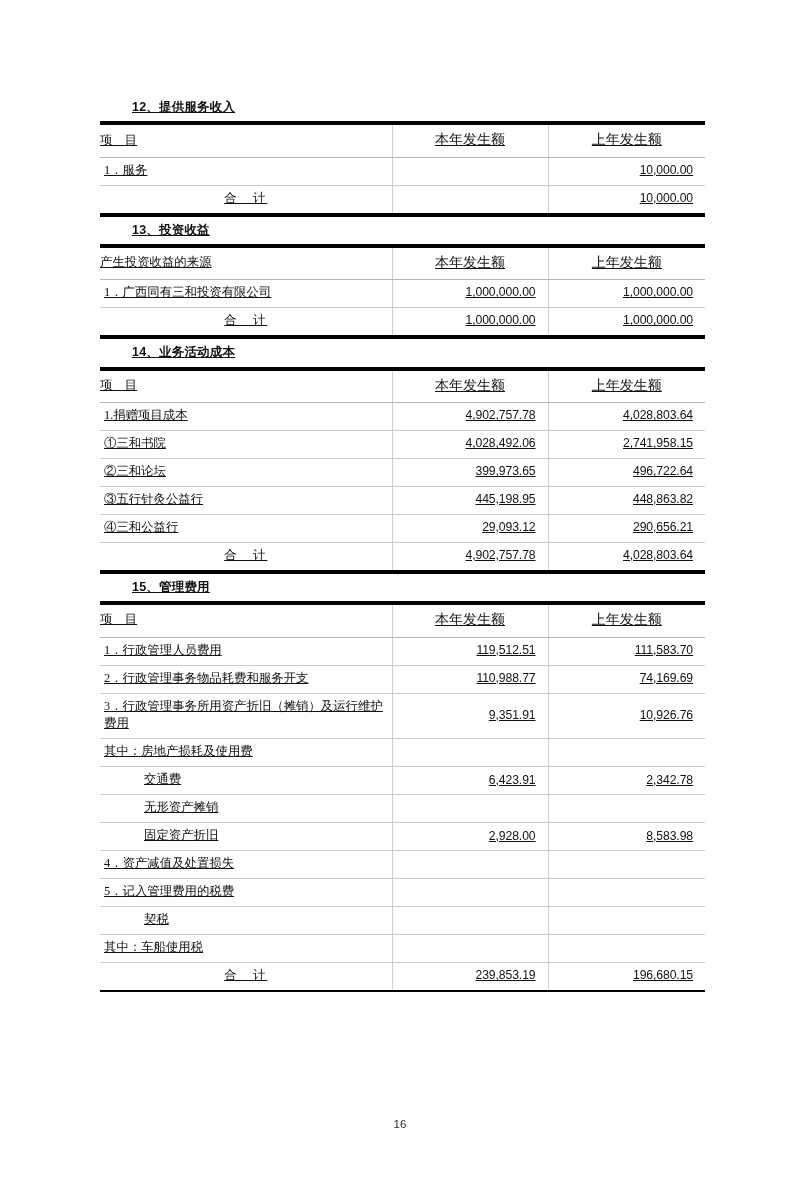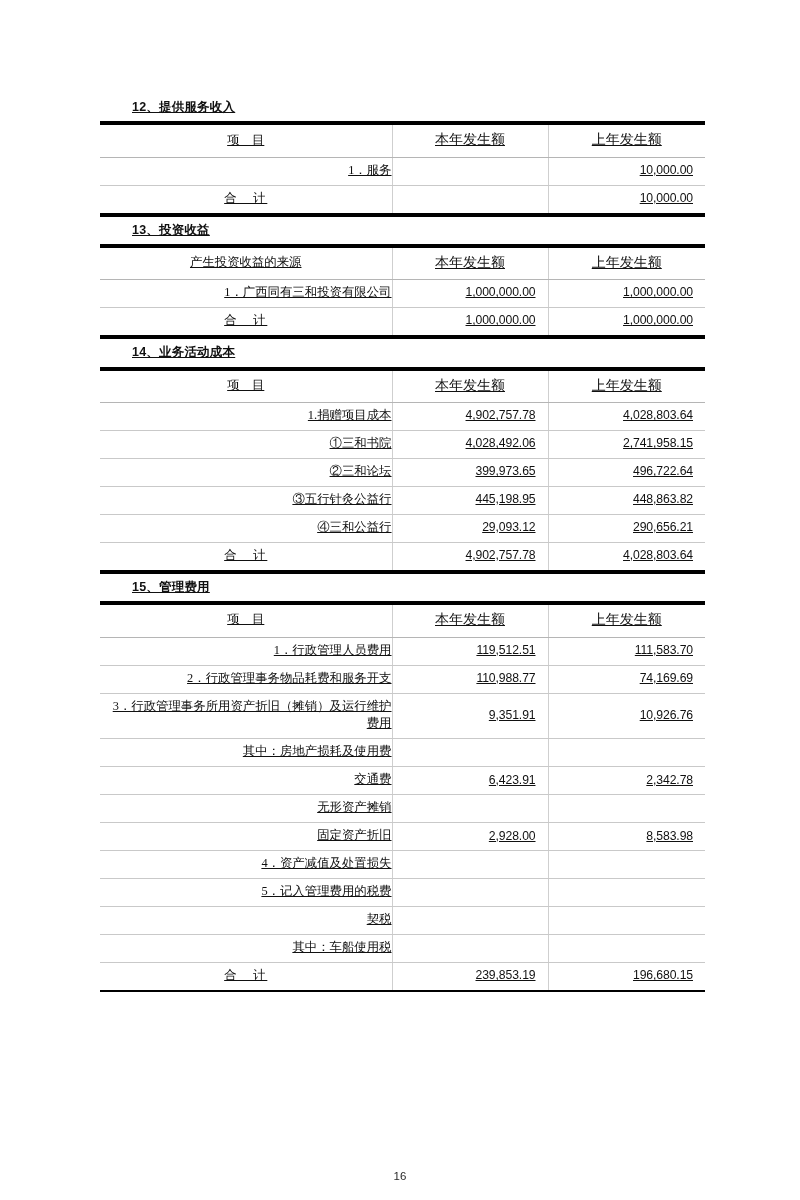--- a/index.html
+++ b/index.html
@@ -68,59 +68,59 @@
     padding: 4px 0 5px 0;
     vertical-align: middle;
     line-height: 1.45;
     height: 18px;
     box-sizing: border-box;
   }
   table.t thead th {
     border-top: 2.2px solid #000;
     border-bottom: 1px solid #b5b5b5;
     font-weight: normal;
-    text-align: center;
+    text-align: left;
     padding-top: 5px;
     padding-bottom: 6px;
   }
   table.t td.num, table.t th.num {
     text-align: right;
     padding-right: 12px;
     font-family: "Liberation Sans", "DejaVu Sans", sans-serif;
     font-size: 12.2px;
     letter-spacing: -.1px;
     border-left: 1px solid #cfcfcf;
   }
   table.t thead th.num {
     font-family: "Liberation Serif", "DejaVu Serif", serif;
     font-size: 14px;
     letter-spacing: normal;
     text-align: center;
     padding-right: 0;
   }
   table.t td.item {
-    text-align: right;
+    text-align: left;
     padding-left: 4px;
   }
   table.t td.item.indent1 { padding-left: 44px; }
   table.t td.item.center  { text-align: center; padding-left: 0; letter-spacing: 2px; }
   table.t tr.total td {
     border-bottom: none;
   }
   table.t tbody tr:last-child td {
     border-bottom: none;
   }
   .tbl-wrap {
     border-bottom: 2.2px solid #000;
   }
 
   .pagenum {
     position: absolute;
     left: 0;
-    top: 1170px;
+    top: 1118px;
     width: 800px;
     text-align: center;
     font-family: "Liberation Sans", "DejaVu Sans", sans-serif;
     font-size: 11.5px;
     color: #2b2b2b;
   }
 </style>
 </head>
 <body>
 

